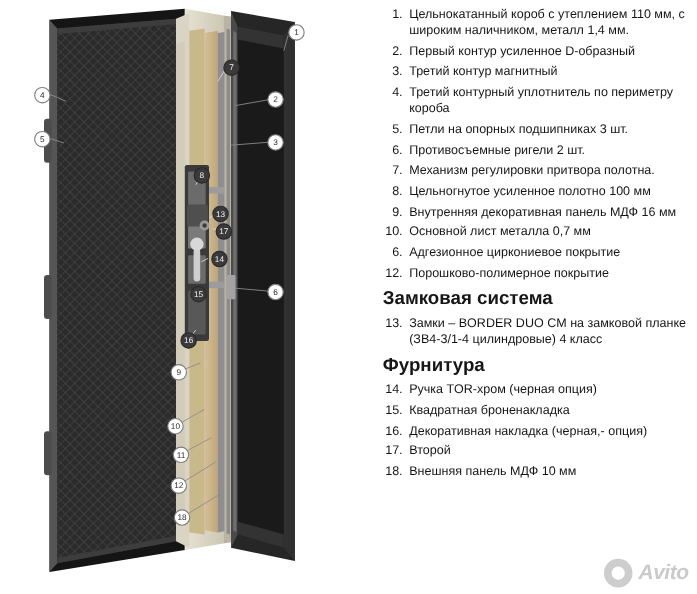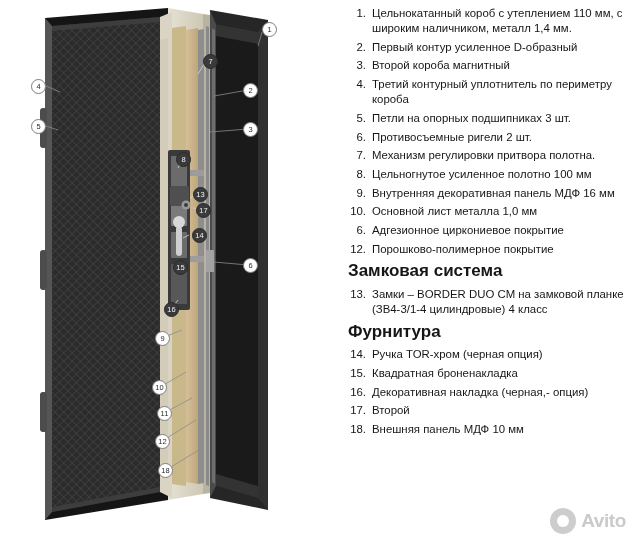--- a/index.html
+++ b/index.html
@@ -111,20 +111,21 @@
     width: 12px;
     height: 12px;
     border-radius: 50%;
     background: #ffffff;
   }
   #wm-text {
     font-size: 19px;
     font-weight: bold;
     color: #c3c3c3;
     letter-spacing: -0.4px;
+    font-style: italic;
   }
 </style>
 </head>
 <body>
 
 <div id="page">
 
   <div id="illustration">
     <svg id="door-svg" width="340" height="540" viewBox="0 0 340 540">
 
@@ -255,21 +256,21 @@
     <div class="spec-row">
       <div class="spec-num">1.</div>
       <div class="spec-txt">Цельнокатанный короб с утеплением 110 мм, с широким наличником, металл 1,4 мм.</div>
     </div>
     <div class="spec-row">
       <div class="spec-num">2.</div>
       <div class="spec-txt">Первый контур усиленное D-образный</div>
     </div>
     <div class="spec-row">
       <div class="spec-num">3.</div>
-      <div class="spec-txt">Второй короба магнитный</div>
+      <div class="spec-txt">Третий контур магнитный</div>
     </div>
     <div class="spec-row">
       <div class="spec-num">4.</div>
       <div class="spec-txt">Третий контурный уплотнитель по периметру короба</div>
     </div>
     <div class="spec-row">
       <div class="spec-num">5.</div>
       <div class="spec-txt">Петли на опорных подшипниках 3 шт.</div>
     </div>
     <div class="spec-row">
@@ -283,21 +284,21 @@
     <div class="spec-row">
       <div class="spec-num">8.</div>
       <div class="spec-txt">Цельногнутое усиленное полотно 100 мм</div>
     </div>
     <div class="spec-row">
       <div class="spec-num">9.</div>
       <div class="spec-txt">Внутренняя декоративная панель МДФ 16 мм</div>
     </div>
     <div class="spec-row">
       <div class="spec-num">10.</div>
-      <div class="spec-txt">Основной лист металла 1,0 мм</div>
+      <div class="spec-txt">Основной лист металла 0,7 мм</div>
     </div>
     <div class="spec-row">
       <div class="spec-num">6.</div>
       <div class="spec-txt">Адгезионное циркониевое покрытие</div>
     </div>
     <div class="spec-row">
       <div class="spec-num">12.</div>
       <div class="spec-txt">Порошково-полимерное покрытие</div>
     </div>
 

